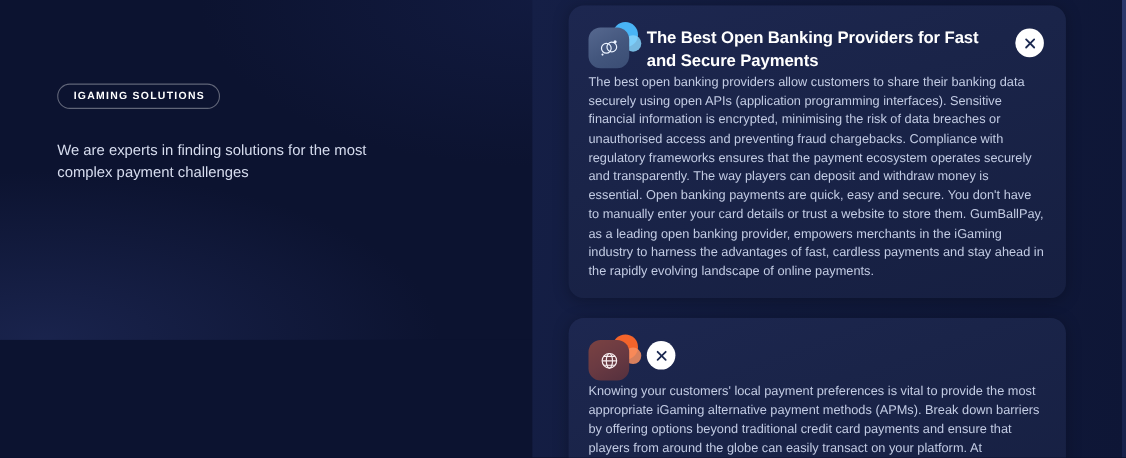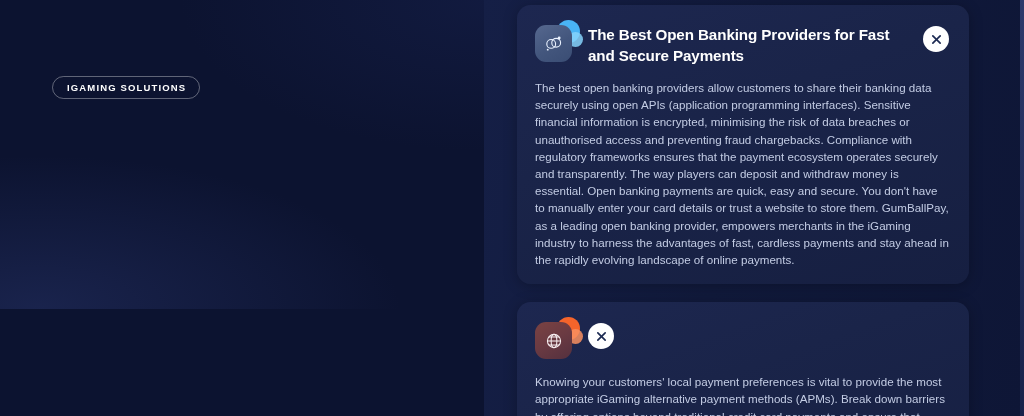--- a/index.html
+++ b/index.html
@@ -145,34 +145,34 @@
     border-radius: 50%;
     background: #ffffff;
     border: none;
     display: flex; align-items: center; justify-content: center;
     margin-top: 4px;
     cursor: pointer;
   }
   .close-btn svg { display: block; }
 
   .card-body {
-    margin-top: 13px;
     color: #c3cce4;
     font-size: 11.6px;
     line-height: 17.2px;
     letter-spacing: 0.01px;
   }
 </style>
 </head>
 <body>
 
 <div id="page">
 
   <section class="hero">
     <span class="eyebrow">IGAMING SOLUTIONS</span>
+    <p class="hero-sub">We are experts in finding solutions for the most complex payment challenges</p>
   </section>
 
   <aside class="panel">
 
     <article class="card">
       <div class="card-head">
         <div class="icon-wrap icon-blue">
           <span class="icon-blob"></span>
           <span class="icon-blob b2"></span>
           <span class="icon-tile">

